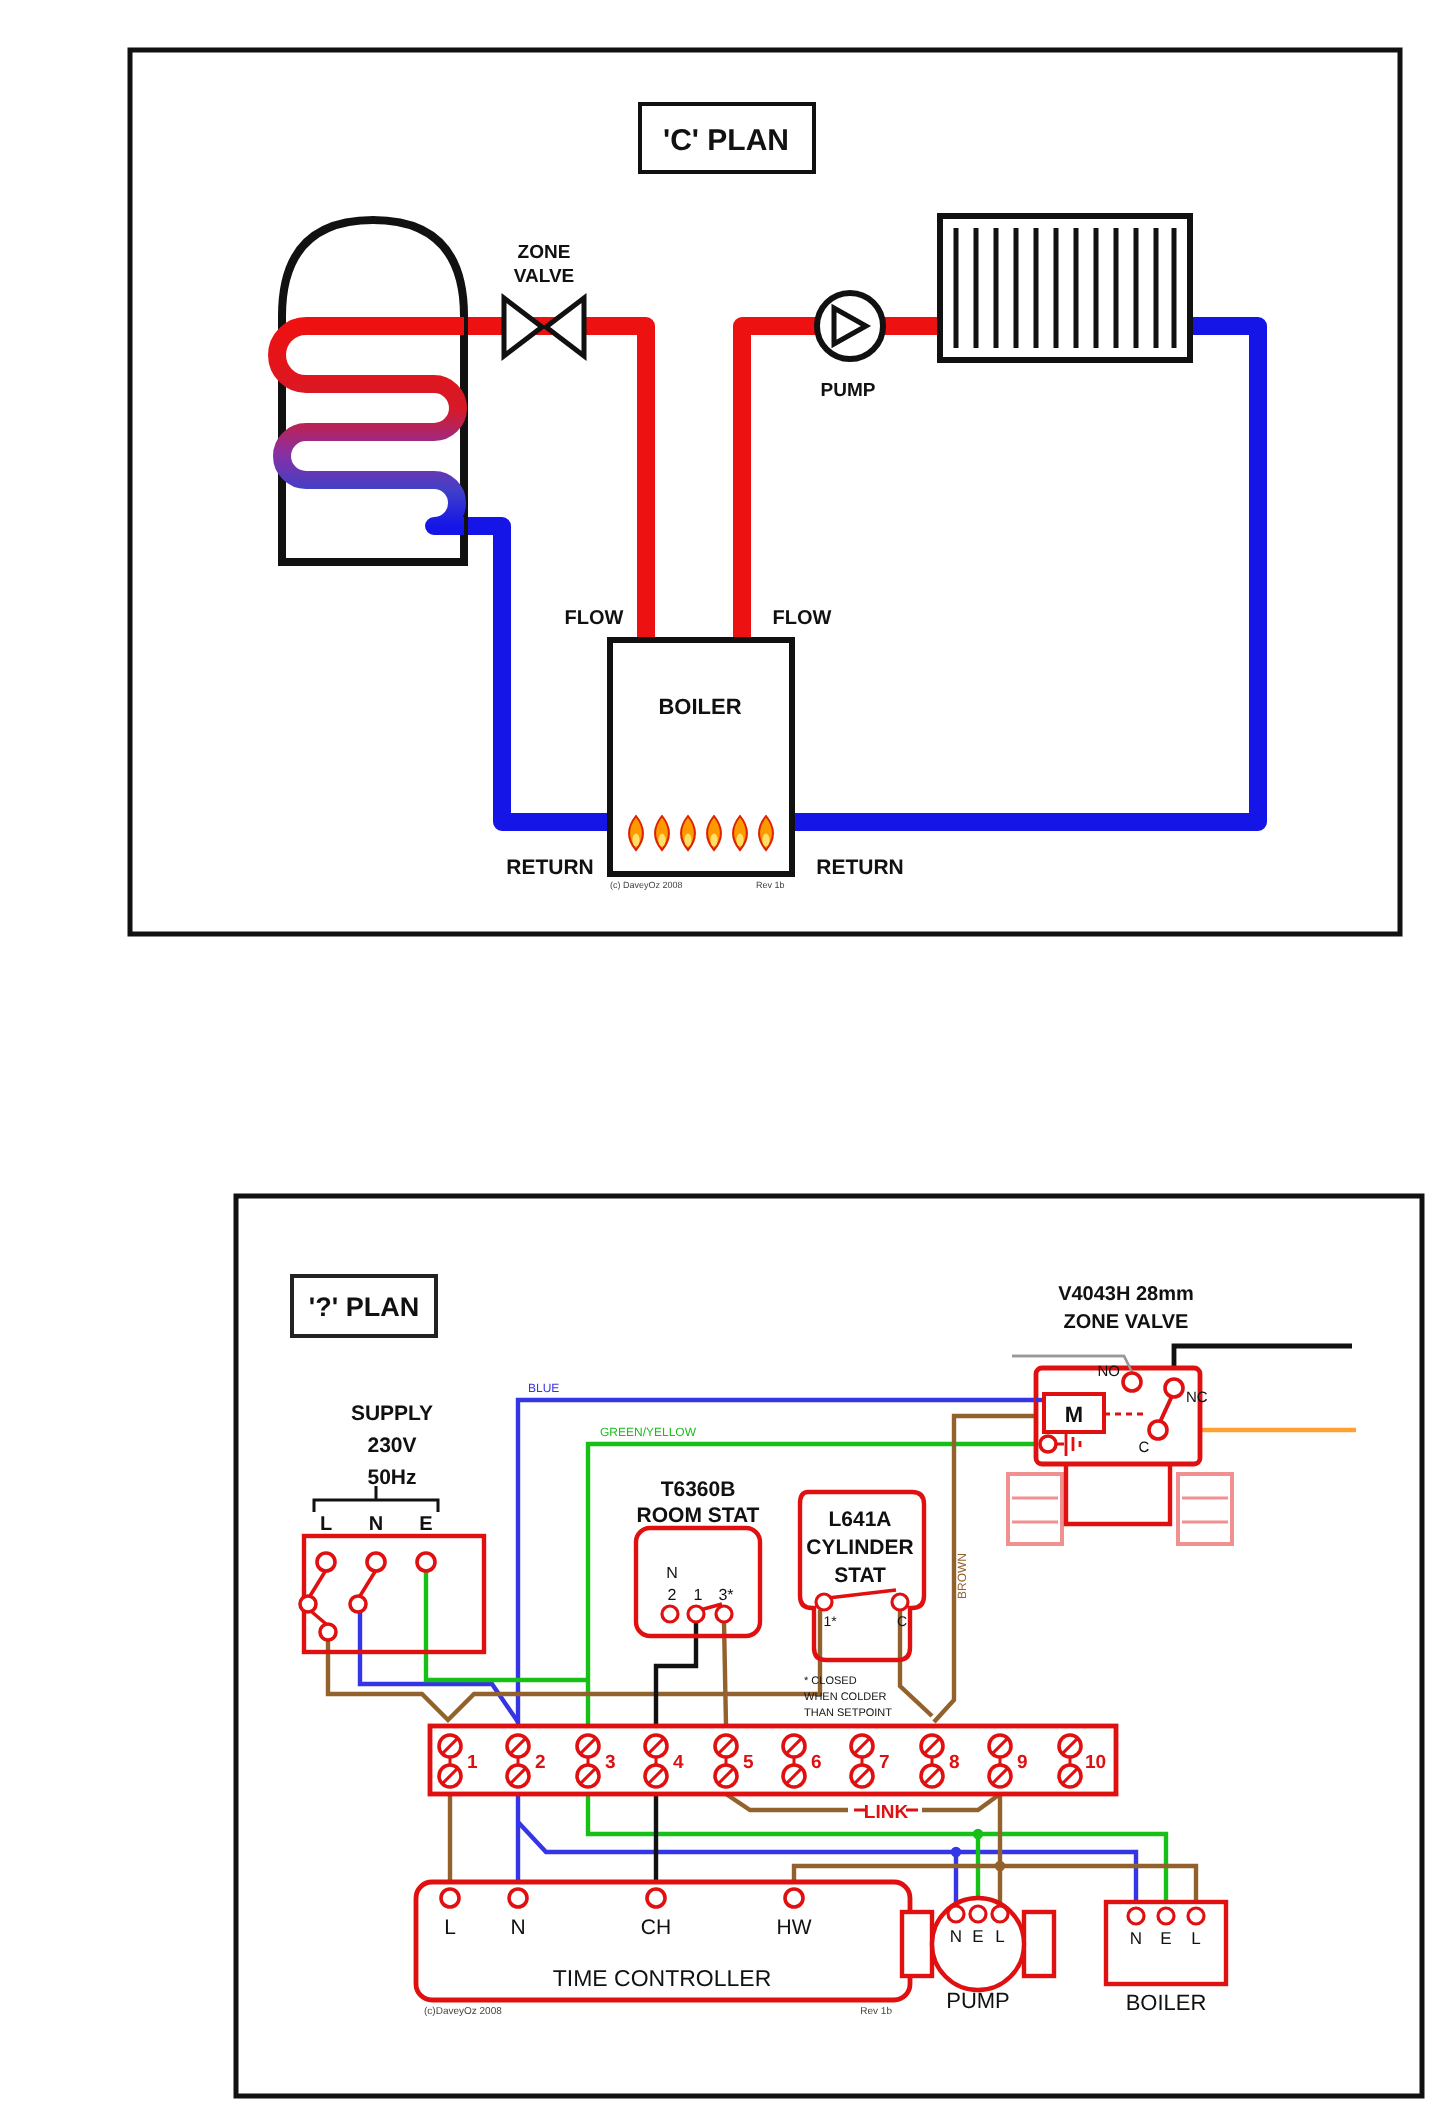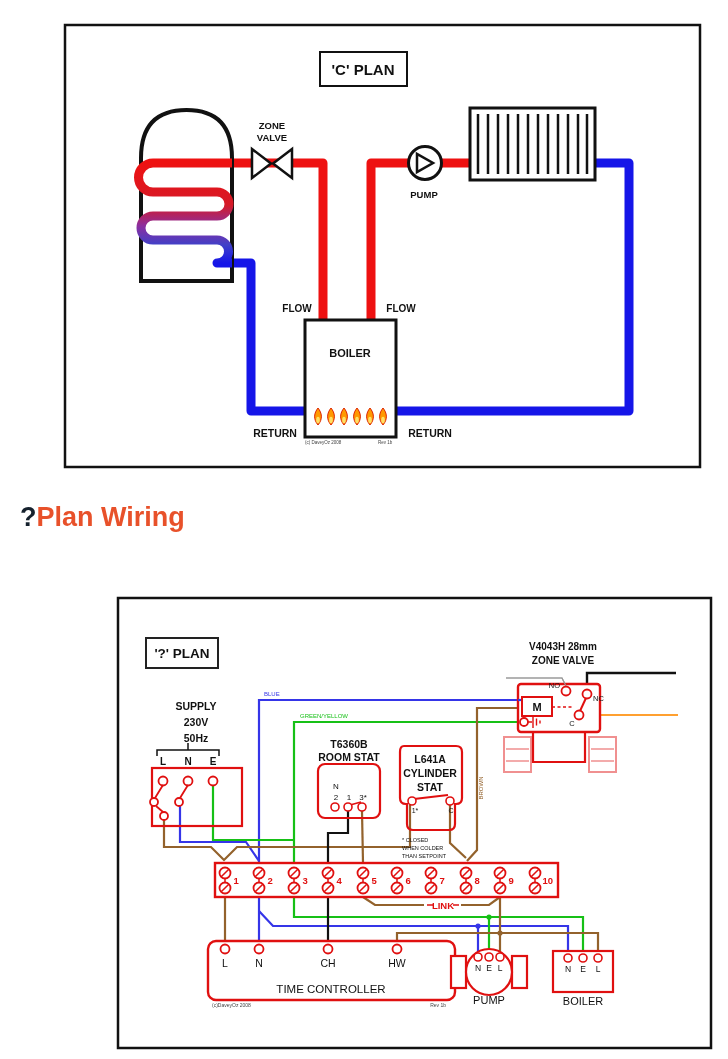--- a/index.html
+++ b/index.html
@@ -310,16 +310,13 @@
     <text x="583" y="972" font-size="8.5" fill="#111" text-anchor="middle">E</text>
     <text x="598" y="972" font-size="8.5" fill="#111" text-anchor="middle">L</text>
     <text x="583" y="1005" font-size="11" fill="#111" text-anchor="middle">BOILER</text>
 
     <rect x="146" y="638" width="72" height="30" fill="#fff" stroke="#222" stroke-width="2"></rect>
     <text x="182" y="658" font-size="13.5" font-weight="bold" fill="#111" text-anchor="middle">'?' PLAN</text>
   </g>
 </svg>
 
 
-<div class="heading">
-  <span class="q">?</span><a href="#">Plan Wiring</a>
 </div>
-</div>
 
 </body></html>

